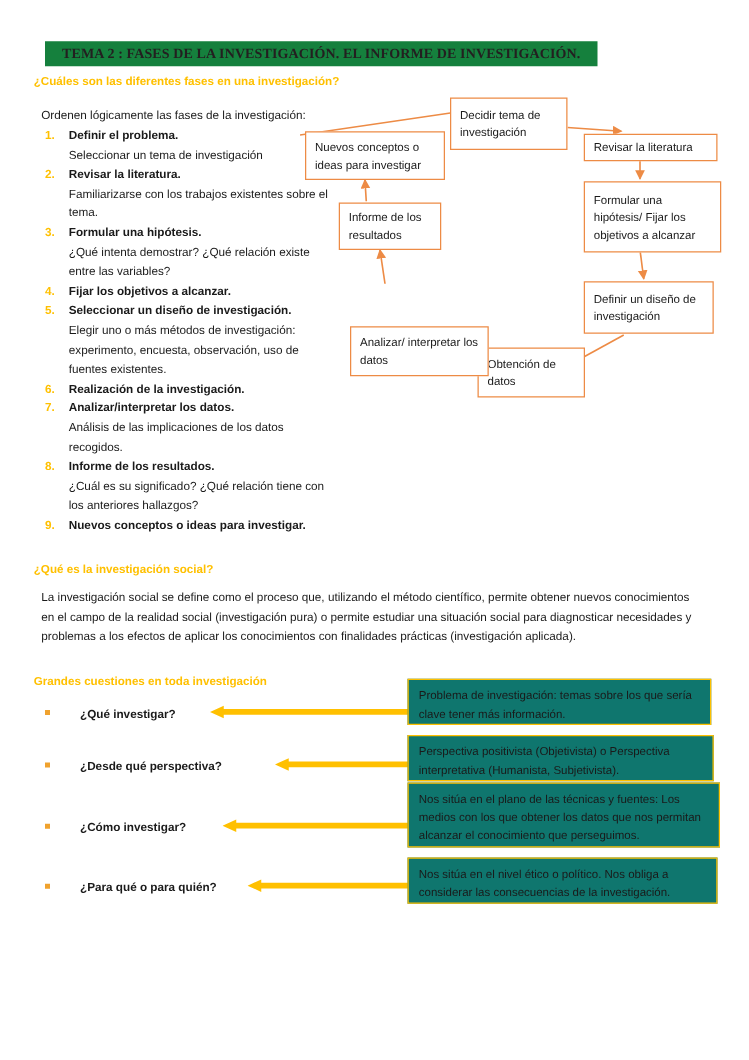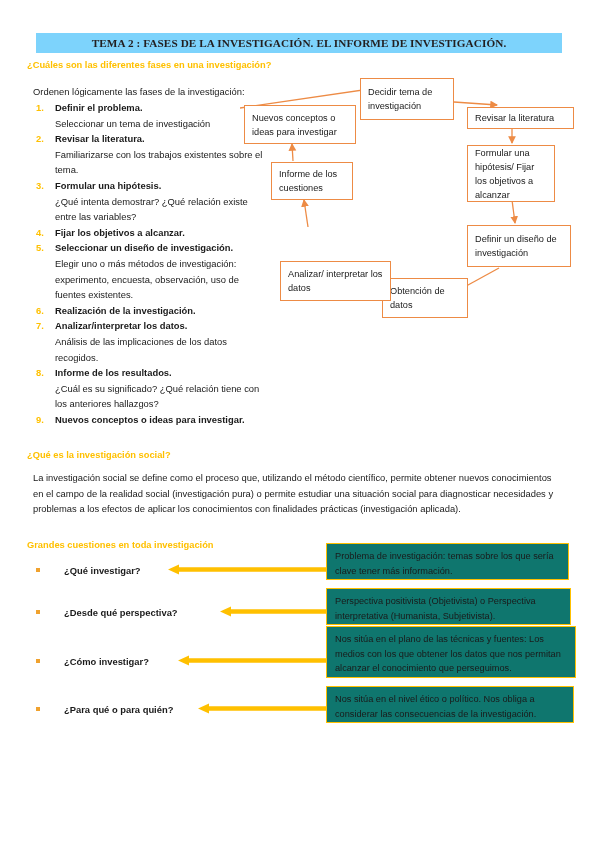--- a/index.html
+++ b/index.html
@@ -15,23 +15,23 @@
     font-family: "Liberation Sans", sans-serif;
     color: #1a1a1a;
     overflow: hidden;
   }
 
   
   .title-bar {
     position: absolute;
     left: 36px;
     top: 33px;
-    width: 526px;
+    width: 442px;
     height: 20px;
-    background: #7dd3fc;
+    background: #15803d;
     display: flex;
     align-items: center;
     justify-content: center;
   }
   .title-bar .title-text {
     font-family: "Liberation Serif", serif;
     font-weight: bold;
     font-size: 11.2px;
     color: #231f20;
     letter-spacing: 0.1px;
@@ -271,38 +271,38 @@
   </svg>
 
   <div class="flow-box" style="left:120px; top:18px; width:94px; height:42px;">
     <span class="flow-label">Decidir tema de investigación</span>
   </div>
 
   <div class="flow-box" style="left:227px; top:47px; width:107px; height:22px;">
     <span class="flow-label">Revisar la literatura</span>
   </div>
 
-  <div class="flow-box" style="left:227px; top:85px; width:88px; height:57px;">
+  <div class="flow-box" style="left:227px; top:85px; width:110px; height:57px;">
     <span class="flow-label">Formular una hipótesis/ Fijar los objetivos a alcanzar</span>
   </div>
 
   <div class="flow-box" style="left:227px; top:165px; width:104px; height:42px;">
     <span class="flow-label">Definir un diseño de investigación</span>
   </div>
 
   <div class="flow-box" style="left:142px; top:218px; width:86px; height:40px;">
     <span class="flow-label">Obtención de datos</span>
   </div>
 
   <div class="flow-box" style="left:40px; top:168px; width:111px; height:40px;margin-top:33px;">
     <span class="flow-label">Analizar/ interpretar los datos</span>
   </div>
 
   <div class="flow-box" style="left:31px; top:102px; width:82px; height:38px;">
-    <span class="flow-label">Informe de los cuestiones</span>
+    <span class="flow-label">Informe de los resultados</span>
   </div>
 
   <div class="flow-box" style="left:4px; top:45px; width:112px; height:39px;">
     <span class="flow-label">Nuevos conceptos o ideas para investigar</span>
   </div>
 </div>
 
 <div class="gold-heading" id="q-social">¿Qué es la investigación social?</div>
 
 <div class="para" id="p-social-def">La investigación social se define como el proceso que, utilizando el método científico, permite obtener nuevos conocimientos en el campo de la realidad social (investigación pura) o permite estudiar una situación social para diagnosticar necesidades y problemas a los efectos de aplicar los conocimientos con finalidades prácticas (investigación aplicada).</div>

